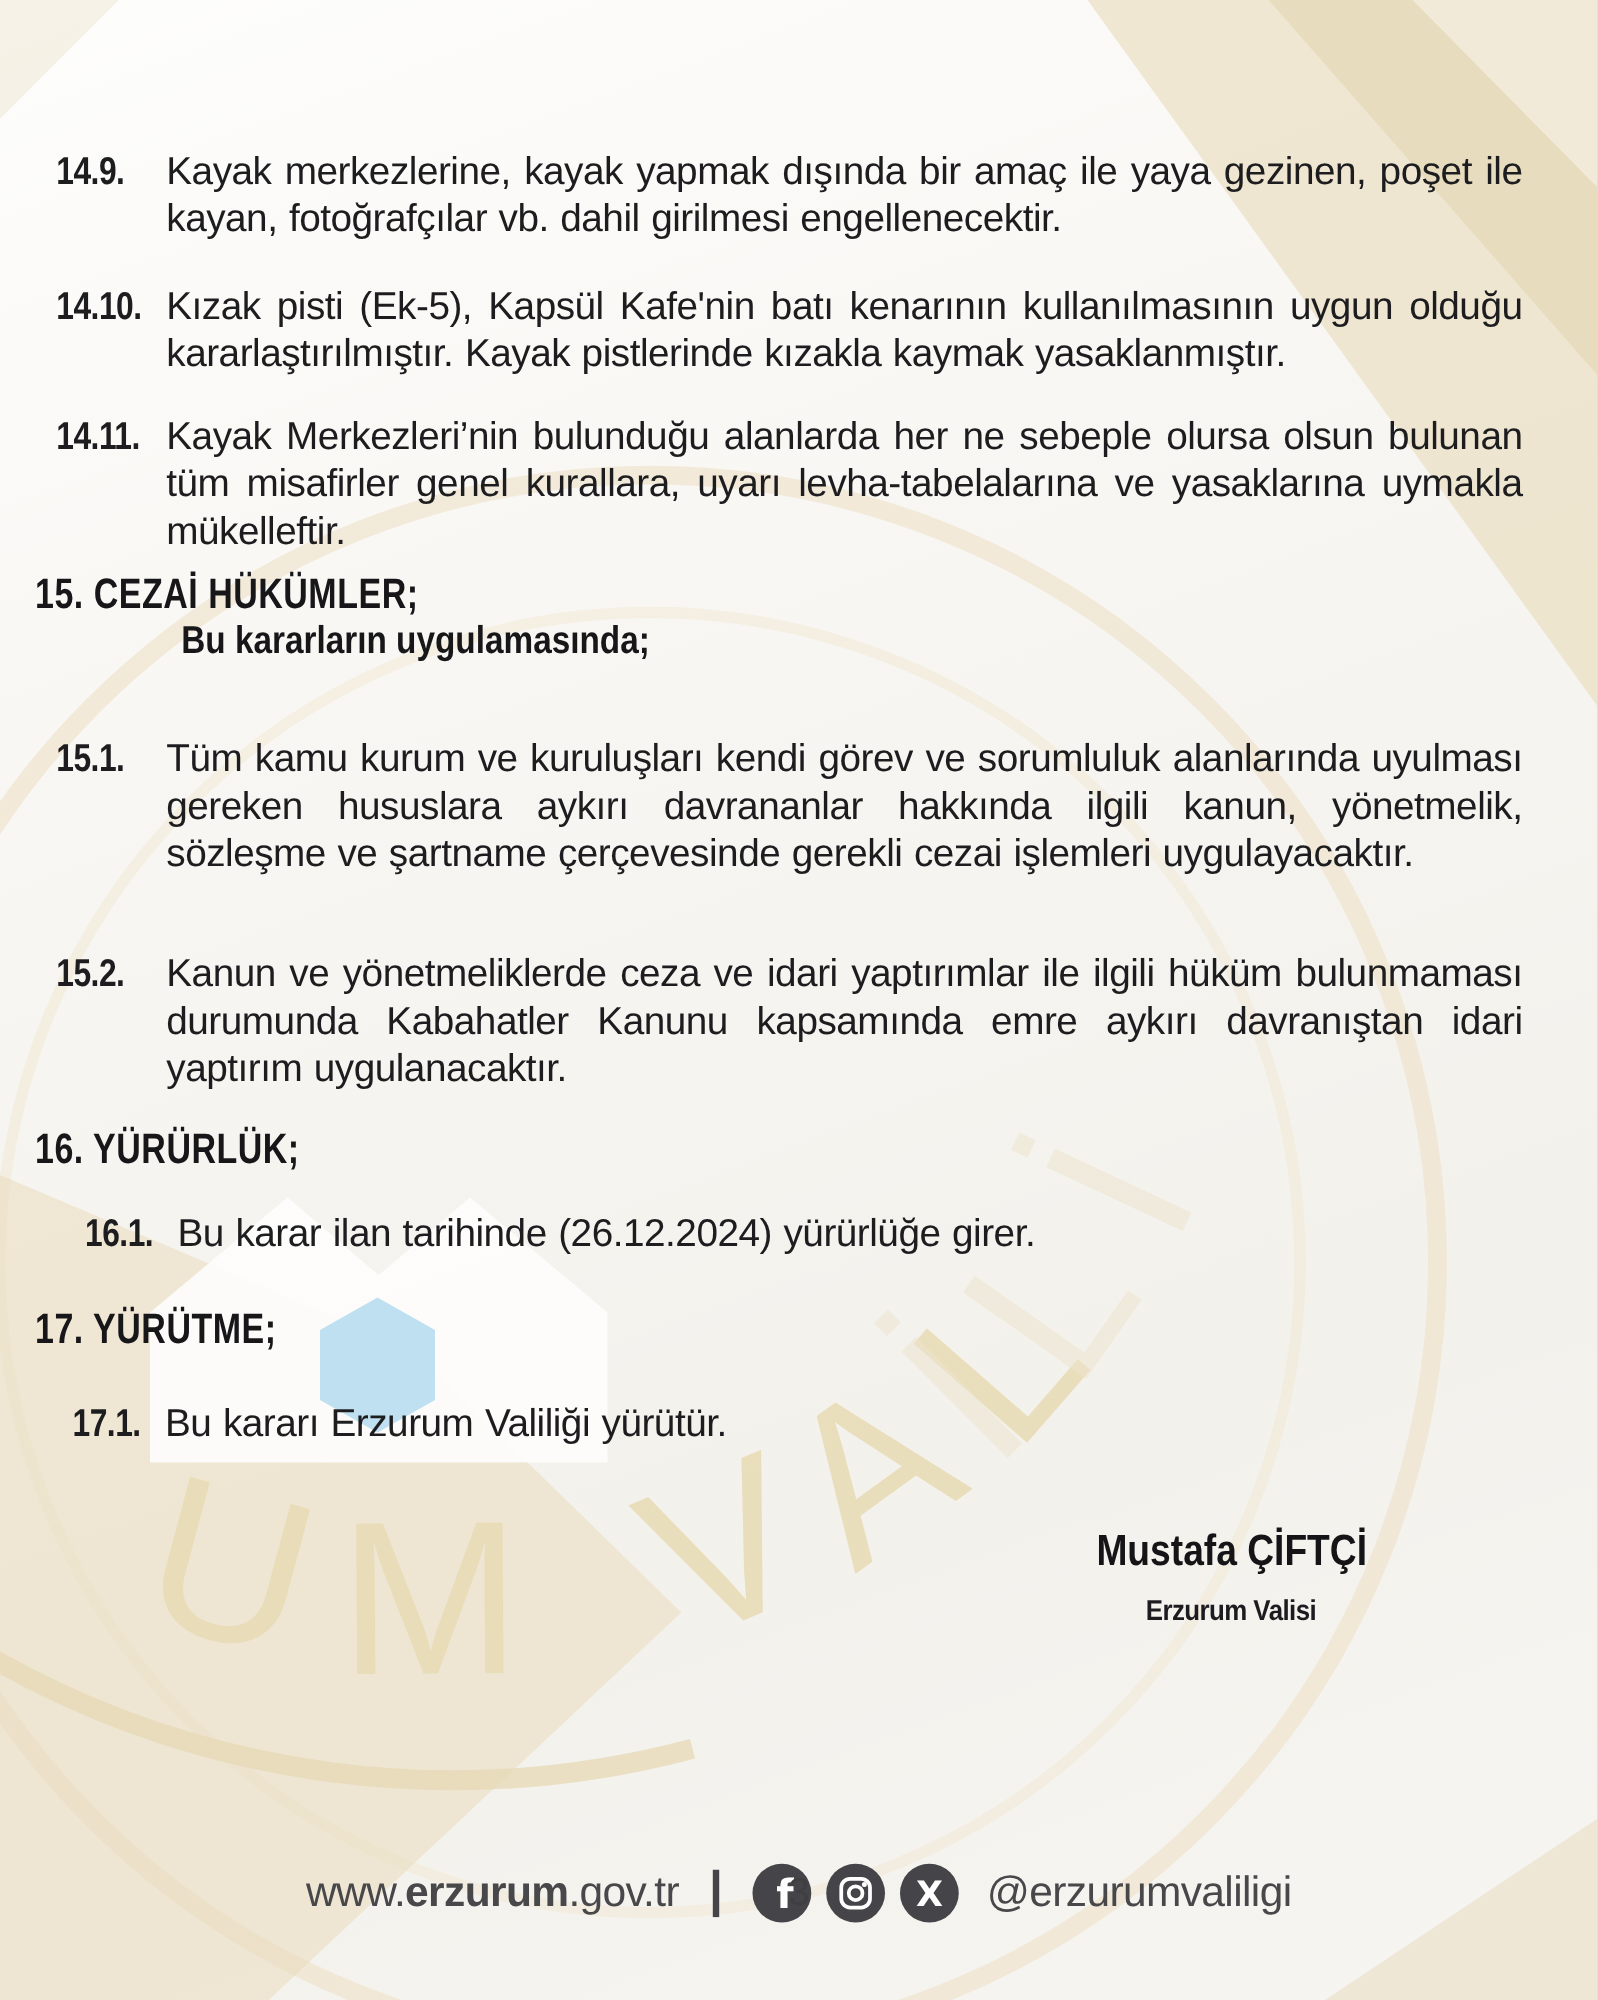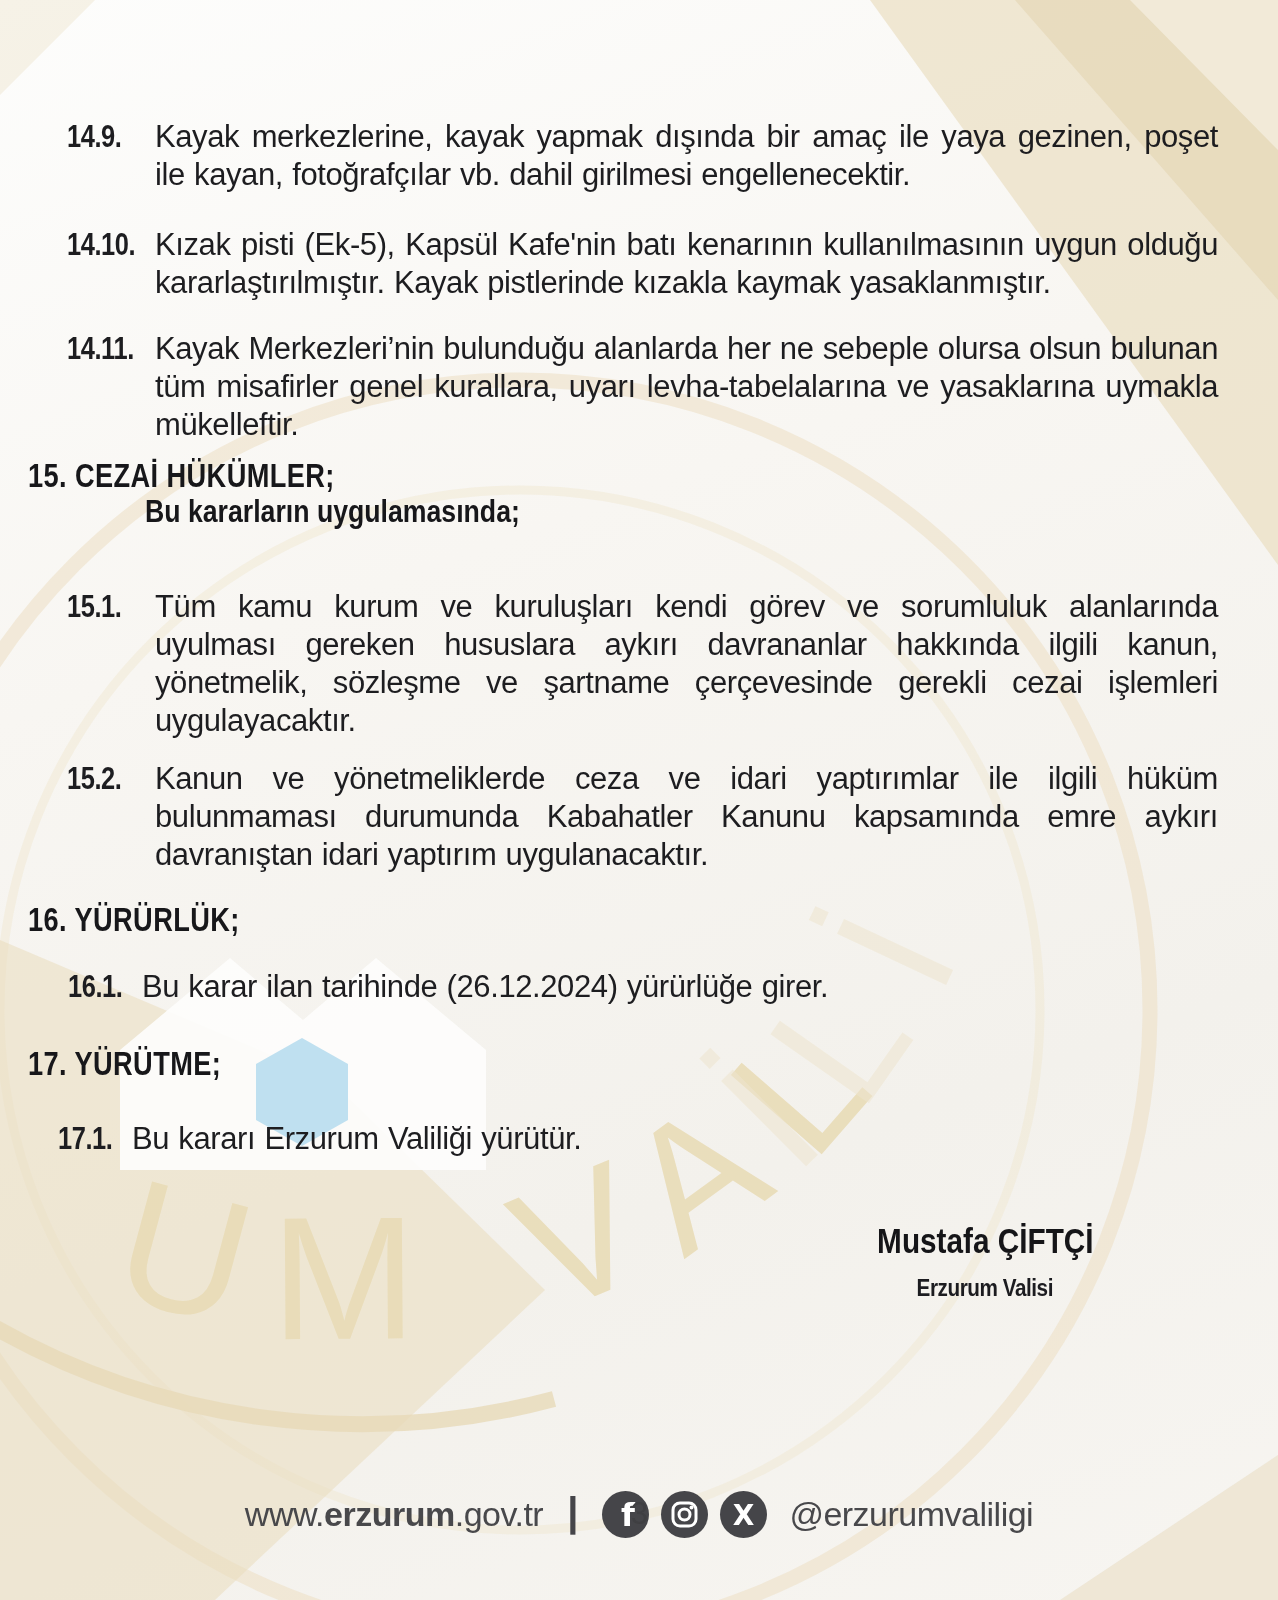--- a/index.html
+++ b/index.html
@@ -4,21 +4,21 @@
 <style>
   html,body{margin:0;padding:0;}
   body{background:#d8d8d8;font-family:"Liberation Sans",sans-serif;}
   .page{
     position:relative;width:1278px;height:1600px;margin:0 auto;overflow:hidden;
     background:linear-gradient(160deg,#fdfdfc 0%,#f8f6f2 35%,#f3f1ec 70%,#f7f5f1 100%);
   }
   .decor{position:absolute;inset:0;width:1278px;height:1600px;}
   
   .abs{position:absolute;}
-  .item{display:flex;align-items:flex-start;left:67px;right:60px;}
+  .item{display:flex;align-items:flex-start;left:45px;right:60px;}
   .item .label{
     flex:0 0 88px;font-weight:700;font-size:31px;line-height:38px;color:#1d1d20;
     letter-spacing:-0.5px;
   }
   .item .label>span{display:inline-block;transform:scaleX(.82);transform-origin:0 50%;}
   .item .body{
     flex:1;font-size:31px;line-height:38px;color:#1d1d20;text-align:justify;
     letter-spacing:-0.4px;word-spacing:1px;
   }
   .item.short .label{flex:0 0 74px;}

